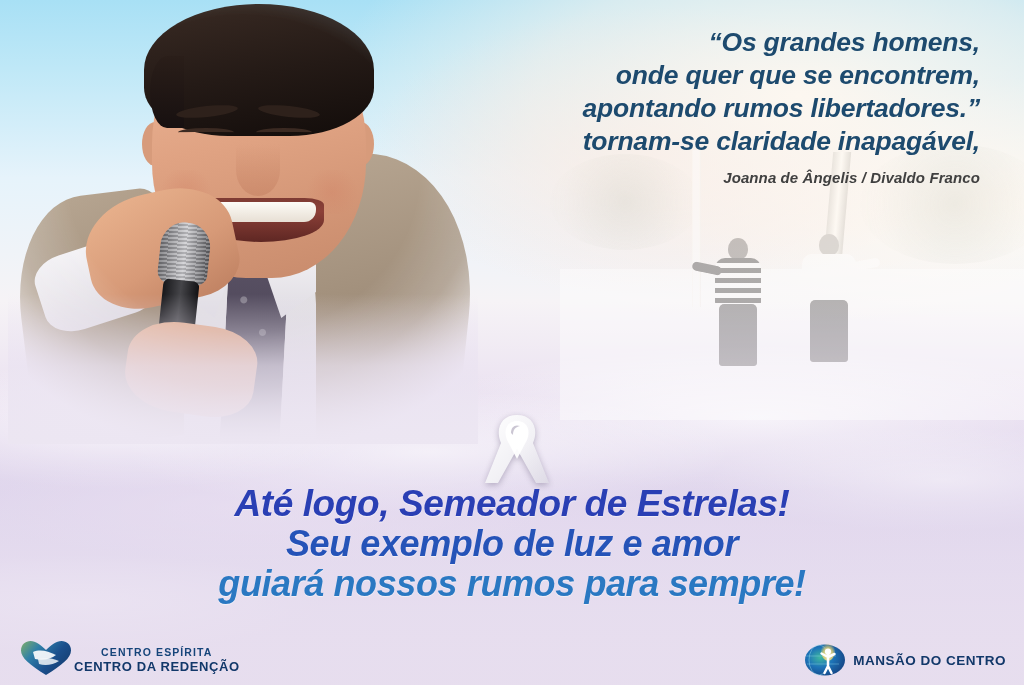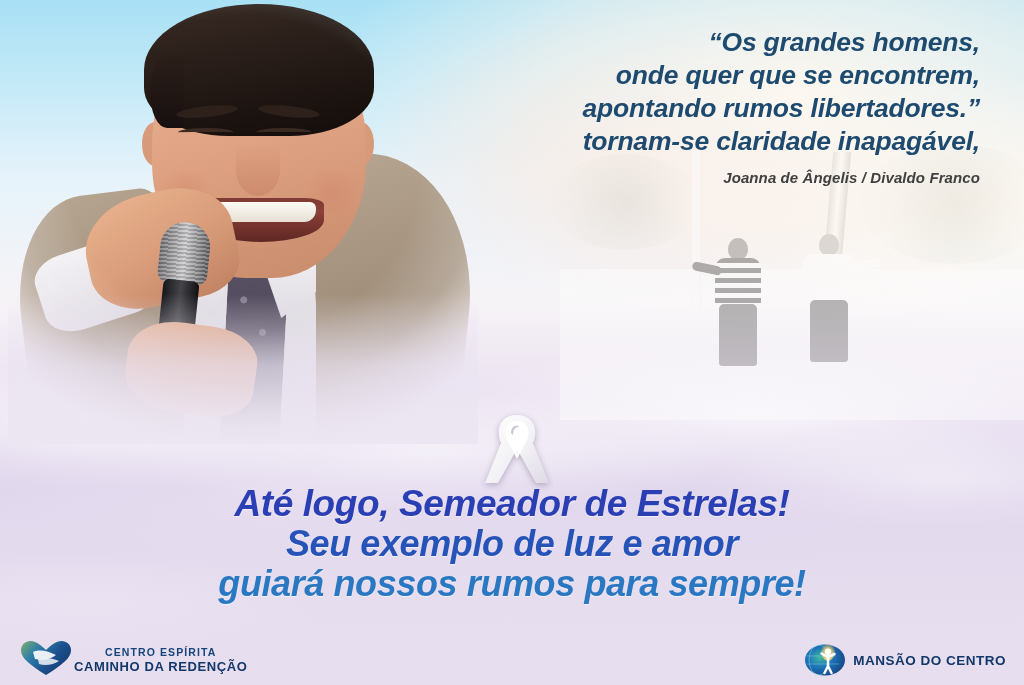--- a/index.html
+++ b/index.html
@@ -424,21 +424,21 @@
             <stop offset="100%" stop-color="#153f73"></stop>
           </linearGradient>
         </defs>
         <path d="M28 36 C12 26 3 19 3 11.5 C3 5.5 7.5 2 12.5 2 C18 2 22 5.5 28 11 C34 5.5 38 2 43.5 2 C48.5 2 53 5.5 53 11.5 C53 19 44 26 28 36 Z" fill="url(#heartGrad)"></path>
         <path d="M15 13 C22 10 30 12 38 16 C33 20 25 22 17 20 Z" fill="#ffffff" opacity="0.9"></path>
         <path d="M20 20 C27 18 34 19 41 22 C35 26 27 27 21 25 Z" fill="#f2f6f8" opacity="0.85"></path>
       </svg>
     </div>
     <div class="logo-text">
       <div class="logo-l1">CENTRO ESPÍRITA</div>
-      <div class="logo-l2">CAMINHO DA REDENÇÃO</div>
+      <div class="logo-l2">CENTRO DA REDENÇÃO</div>
     </div>
   </div>
 
   <div class="logo logo-right">
     <div class="logo-mark">
       <svg viewBox="0 0 56 38" width="56" height="38" aria-hidden="true">
         <defs>
           <radialGradient id="globeGrad" cx="0.38" cy="0.42" r="0.75">
             <stop offset="0%" stop-color="#3fb8a0"></stop>
             <stop offset="42%" stop-color="#1d74b8"></stop>

